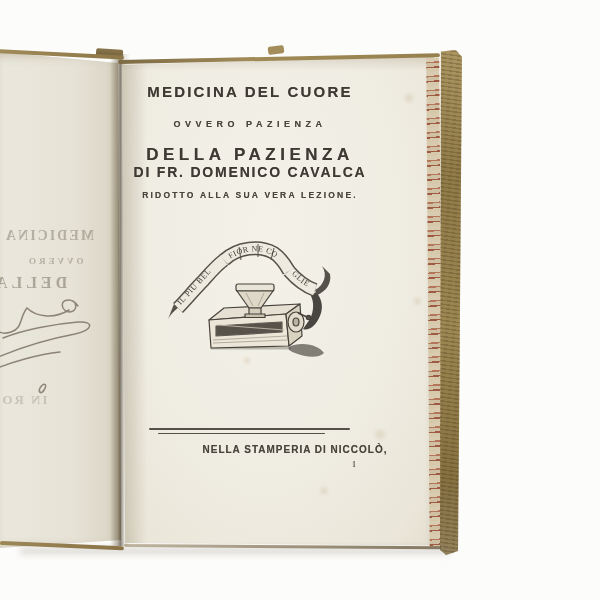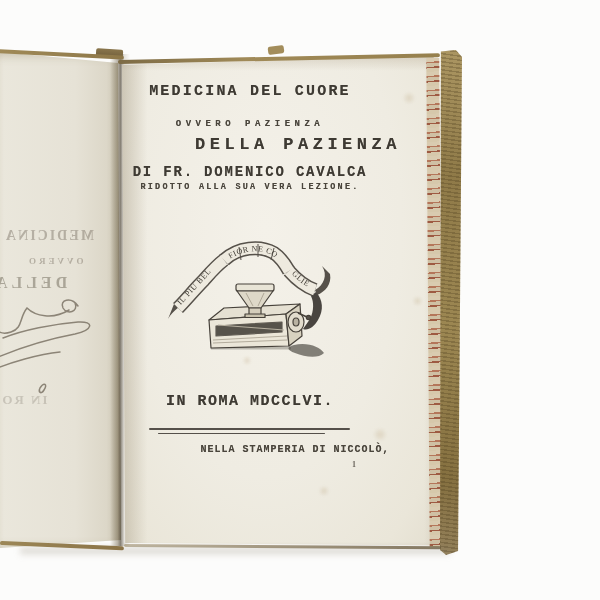--- a/index.html
+++ b/index.html
@@ -28,26 +28,26 @@
   
   .page-right{position:absolute;left:122px;top:56px;width:318px;height:492px;
     clip-path:polygon(0% 1.8%,98% 0%,100% 99.5%,1% 99%);
     background:
       linear-gradient(to right,rgba(130,115,85,.30),rgba(130,115,85,0) 8%),
       linear-gradient(to left,rgba(130,115,85,.16),rgba(130,115,85,0) 5%),
       linear-gradient(to bottom,rgba(130,110,75,.20),rgba(130,110,75,0) 3%),
       radial-gradient(ellipse at 45% 35%,#f4f1e9 0%,#efece2 55%,#eae6d9 85%,#e3decf 100%);}
   .tp-line{position:absolute;left:0;width:256px;text-align:center;font-weight:bold;
     color:#3e3a33;white-space:nowrap;text-shadow:0 0 .5px rgba(62,58,51,.55);
-    font-family:Liberation Mono, monospace;}
+    font-family:Liberation Sans, sans-serif;}
   .tp-title{top:27px;font-size:15px;letter-spacing:2.2px;}
   .tp-sub{top:63px;font-size:9px;letter-spacing:4.5px;color:#4a453c;}
-  .tp-main{top:79px;font-size:17px;letter-spacing:4.5px;margin-left:48px;}
+  .tp-main{top:89px;font-size:17px;letter-spacing:4.5px;}
   .tp-author{top:108px;font-size:14px;letter-spacing:1.8px;}
-  .tp-edition{top:126px;font-size:8.5px;letter-spacing:2.2px;color:#4a453c;}
+  .tp-edition{top:134px;font-size:8.5px;letter-spacing:2.2px;color:#4a453c;}
   .tp-roma{top:337px;font-size:15px;letter-spacing:1.5px;}
   .rule{position:absolute;background:#55504a;border-radius:1px;}
   .rule1{left:27px;top:372px;width:201px;height:2px;}
   .rule2{left:36px;top:377px;width:167px;height:1px;}
   .tp-pub1{top:388px;font-size:10px;letter-spacing:1px;color:#4a453c;margin-left:45px;}
   .tp-pub2{top:403px;font-size:10px;letter-spacing:1px;color:#4a453c;}
   .tp-lic{top:417px;font-size:9.5px;letter-spacing:.4px;font-style:italic;font-weight:bold;color:#55504a;}
   .ink-mark{position:absolute;left:230px;top:404px;font-size:8px;color:#6a655c;font-weight:bold;}
   .device{position:absolute;left:44px;top:184px;}
   .spot{position:absolute;border-radius:50%;filter:blur(1px);
@@ -155,21 +155,20 @@
         <line x1="98" y1="53" x2="92" y2="66" stroke="#8d8574" stroke-width=".6"></line>
         <rect x="83" y="68" width="12" height="8" fill="#d4cdbb"></rect>
         <rect x="79" y="74" width="20" height="3.5" fill="#c9c2ae"></rect>
         <ellipse cx="130" cy="82" rx="8" ry="10" fill="#e2dccd"></ellipse>
         <ellipse cx="130" cy="82" rx="3" ry="4" fill="#b9b2a2"></ellipse>
         <line x1="132" y1="73" x2="141" y2="77" stroke-width="1.5"></line>
         <circle cx="142.5" cy="77.5" r="2.2" fill="#56514a"></circle>
       </g>
     </svg>
 
-    <div class="tp-line tp-roma">IN ROMA MDCCLVI.</div>
     <div class="rule rule1"></div>
     <div class="rule rule2"></div>
     <div class="tp-line tp-pub1">NELLA STAMPERIA DI NICCOLÒ,</div>
     <div class="ink-mark">1</div>
 
     <div class="spot" style="left:280px;top:36px;width:14px;height:12px;"></div>
     <div class="spot" style="left:250px;top:372px;width:16px;height:13px;"></div>
     <div class="spot" style="left:196px;top:430px;width:12px;height:10px;"></div>
     <div class="spot" style="left:120px;top:300px;width:10px;height:9px;"></div>
     <div class="spot" style="left:290px;top:240px;width:11px;height:10px;"></div>

